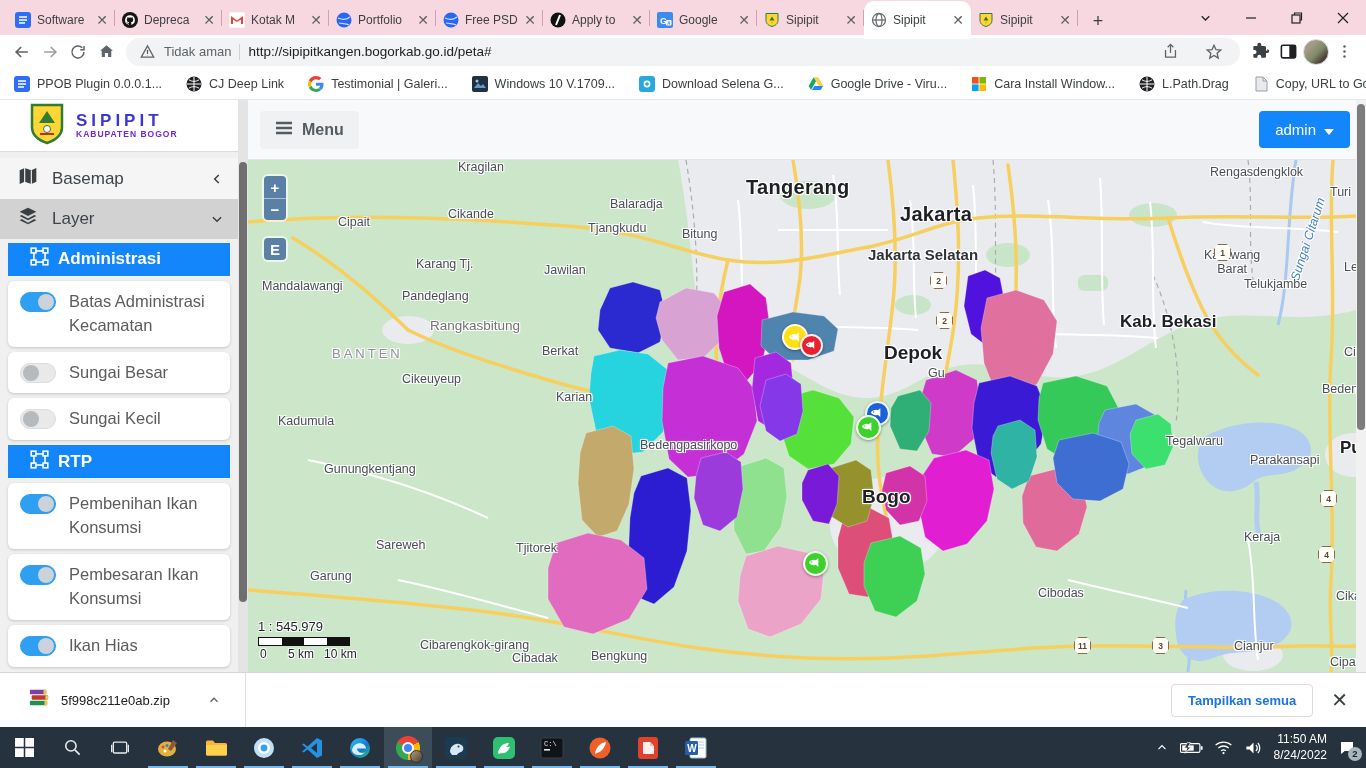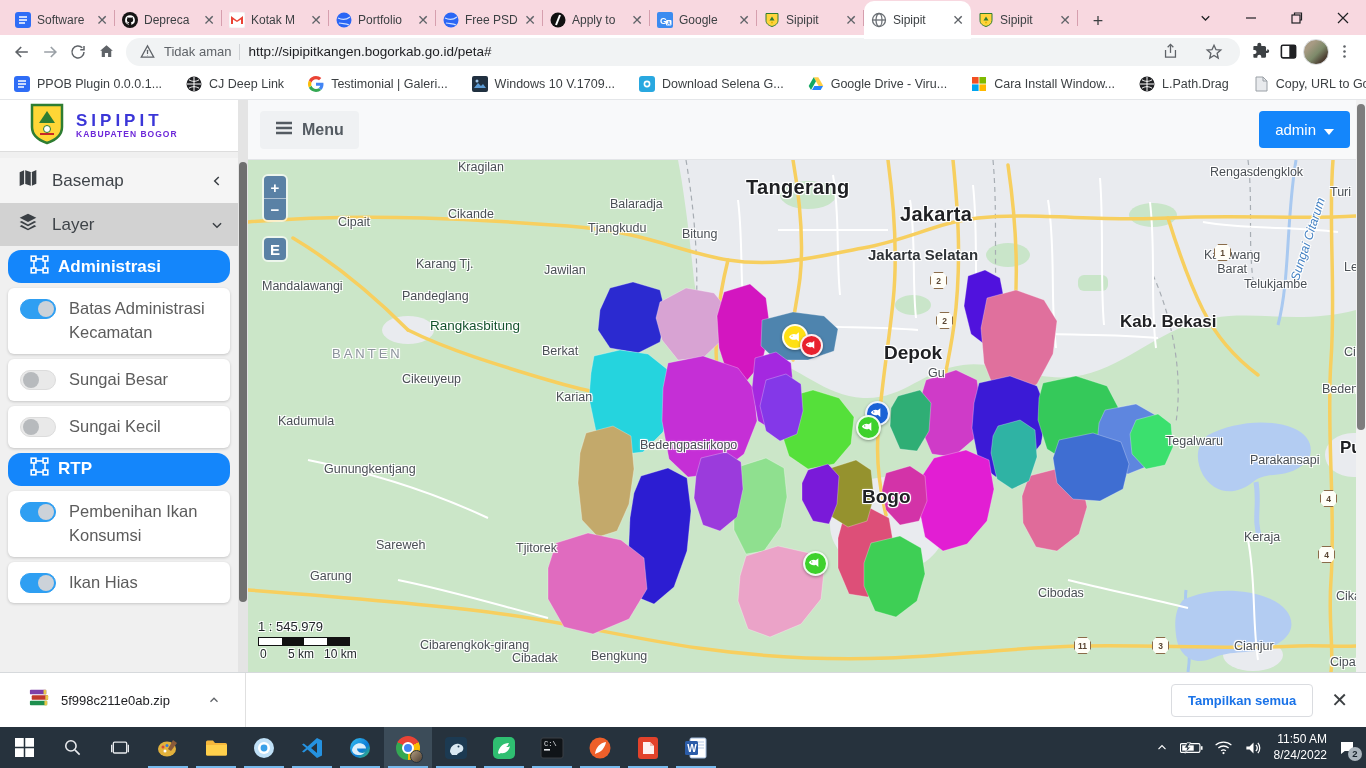--- a/index.html
+++ b/index.html
@@ -39,21 +39,21 @@
 
   
   #sidebar { width:238px; background:#f0f0f0; display:flex; flex-direction:column; overflow:hidden; }
   #sb-header { height:52px; background:#fff; border-bottom:1px solid #ddd; display:flex; align-items:center; gap:12px; padding-left:30px; flex:none; }
   #sb-title-block { line-height:1.05; }
   #sb-title { font-size:17px; font-weight:bold; letter-spacing:4px; color:#3b36d8; }
   #sb-subtitle { font-size:8.5px; font-weight:bold; letter-spacing:1px; color:#6d28d9; }
   .sb-row { height:45px; display:flex; align-items:center; gap:14px; padding:0 14px 0 18px; font-size:17px; color:#3f4449; background:#f5f5f5; margin-top:6px; }
   .sb-row.gray { background:#d2d2d2; margin-top:0; height:43px; }
   .sb-row .chev { margin-left:auto; display:flex; }
-  .sb-section-header { margin:4px 8px; height:33px; border-radius:13px; background:#1486fb; color:#fff; display:flex; align-items:center; gap:9px; padding-left:22px; font-size:17px; font-weight:bold; }
+  .sb-section-header { margin:4px 8px; height:33px; border-radius:0; background:#1486fb; color:#fff; display:flex; align-items:center; gap:9px; padding-left:22px; font-size:17px; font-weight:bold; }
   .sb-card { margin:5px 8px; background:#fff; border-radius:6px; box-shadow:0 1px 3px rgba(0,0,0,.18); padding:9px 12px; display:flex; gap:13px; align-items:flex-start; }
   .sb-card .lbl-txt { font-size:16.5px; color:#5c5c5c; line-height:1.45; }
   .toggle { flex:none; width:36px; height:20px; border-radius:10px; position:relative; margin-top:2px; background:#e9e9e9; border:1px solid #dcdcdc; }
   .toggle .knob { position:absolute; top:1px; left:2px; width:16px; height:16px; border-radius:50%; background:#b7babd; }
   .toggle.on { background:#2f9ff2; border-color:#2f9ff2; }
   .toggle.on .knob { left:17px; background:#ccd2d9; }
 
   
   #sb-scroll { width:10px; background:#e4e4e4; position:relative; flex:none; }
   #sb-scroll .thumb { position:absolute; left:1px; width:8px; top:62px; height:440px; background:#6f6f6f; border-radius:4px; }
@@ -64,21 +64,21 @@
   #main { width:1108px; display:flex; flex-direction:column; }
   #navbar { height:60px; background:#f8f9fa; border-bottom:1px solid #e3e5e8; display:flex; align-items:center; padding:0 6px 0 12px; flex:none; }
   #menu-btn { display:flex; align-items:center; gap:9px; background:#eff1f3; border:0; border-radius:4px; padding:10px 15px; font-size:16px; font-weight:bold; color:#545b62; font-family:inherit; }
   #admin-btn { margin-left:auto; display:flex; align-items:center; gap:8px; background:#1486fb; color:#fff; border:0; border-radius:4px; padding:10px 16px; font-size:15px; font-family:inherit; }
 
   
   #map { position:relative; width:1108px; height:512px; background:#cbe6c8; overflow:hidden; }
   #basemap { position:absolute; inset:0; }
   .lbl { position:absolute; white-space:nowrap; font-size:12.5px; color:#4a4f55;
          text-shadow:-1px -1px 0 #fff,1px -1px 0 #fff,-1px 1px 0 #fff,1px 1px 0 #fff,0 0 3px #fff; }
-  .lbl.s2 { font-size:13.5px; color:#14532d;padding-left:48px; }
+  .lbl.s2 { font-size:13.5px; color:#737373;padding-left:48px; }
   .lbl.m  { font-size:15px; font-weight:bold; color:#2f3337; }
   .lbl.lg { font-size:17px; font-weight:bold; color:#202124; }
   .lbl.l  { font-size:19px; font-weight:bold; color:#202124; }
   .lbl.xl { font-size:20px; font-weight:bold; color:#202124; letter-spacing:.3px; }
   .lbl.area { font-size:13px; color:#8b929b; letter-spacing:3px; }
   .lbl.water { color:#4683c4; font-style:italic; transform:rotate(-72deg); transform-origin:left top; }
   .lbl.two { white-space:pre-line; text-align:center; line-height:1.15; }
   .shield { position:absolute; width:17px; height:17px; background:#fffef8; border:1.5px solid #8a6c4a;
             clip-path:polygon(25% 0,75% 0,100% 30%,100% 70%,75% 100%,25% 100%,0 70%,0 30%);
             display:flex; align-items:center; justify-content:center; font-size:8.5px; font-weight:bold; color:#5a4632; }
@@ -500,20 +500,26 @@
                 <rect x="1.5" y="16.5" width="6" height="6" fill="#1486fb"></rect>
                 <rect x="16.5" y="16.5" width="6" height="6" fill="#1486fb"></rect>
               </svg></span>
             <span>RTP</span>
           </div>
           <div class="sb-card">
             <span class="toggle on" style="background: rgb(47, 159, 242);">
               <span class="knob"></span>
             </span>
             <span class="lbl-txt">Pembenihan Ikan Konsumsi</span>
+          </div>
+          <div class="sb-card">
+            <span class="toggle on" style="background: rgb(47, 159, 242);">
+              <span class="knob"></span>
+            </span>
+            <span class="lbl-txt">Pembesaran Ikan Konsumsi</span>
           </div>
           <div class="sb-card">
             <span class="toggle on" style="background: rgb(47, 159, 242);">
               <span class="knob"></span>
             </span>
             <span class="lbl-txt">Ikan Hias</span>
           </div>
         </div>
     </div>
 

